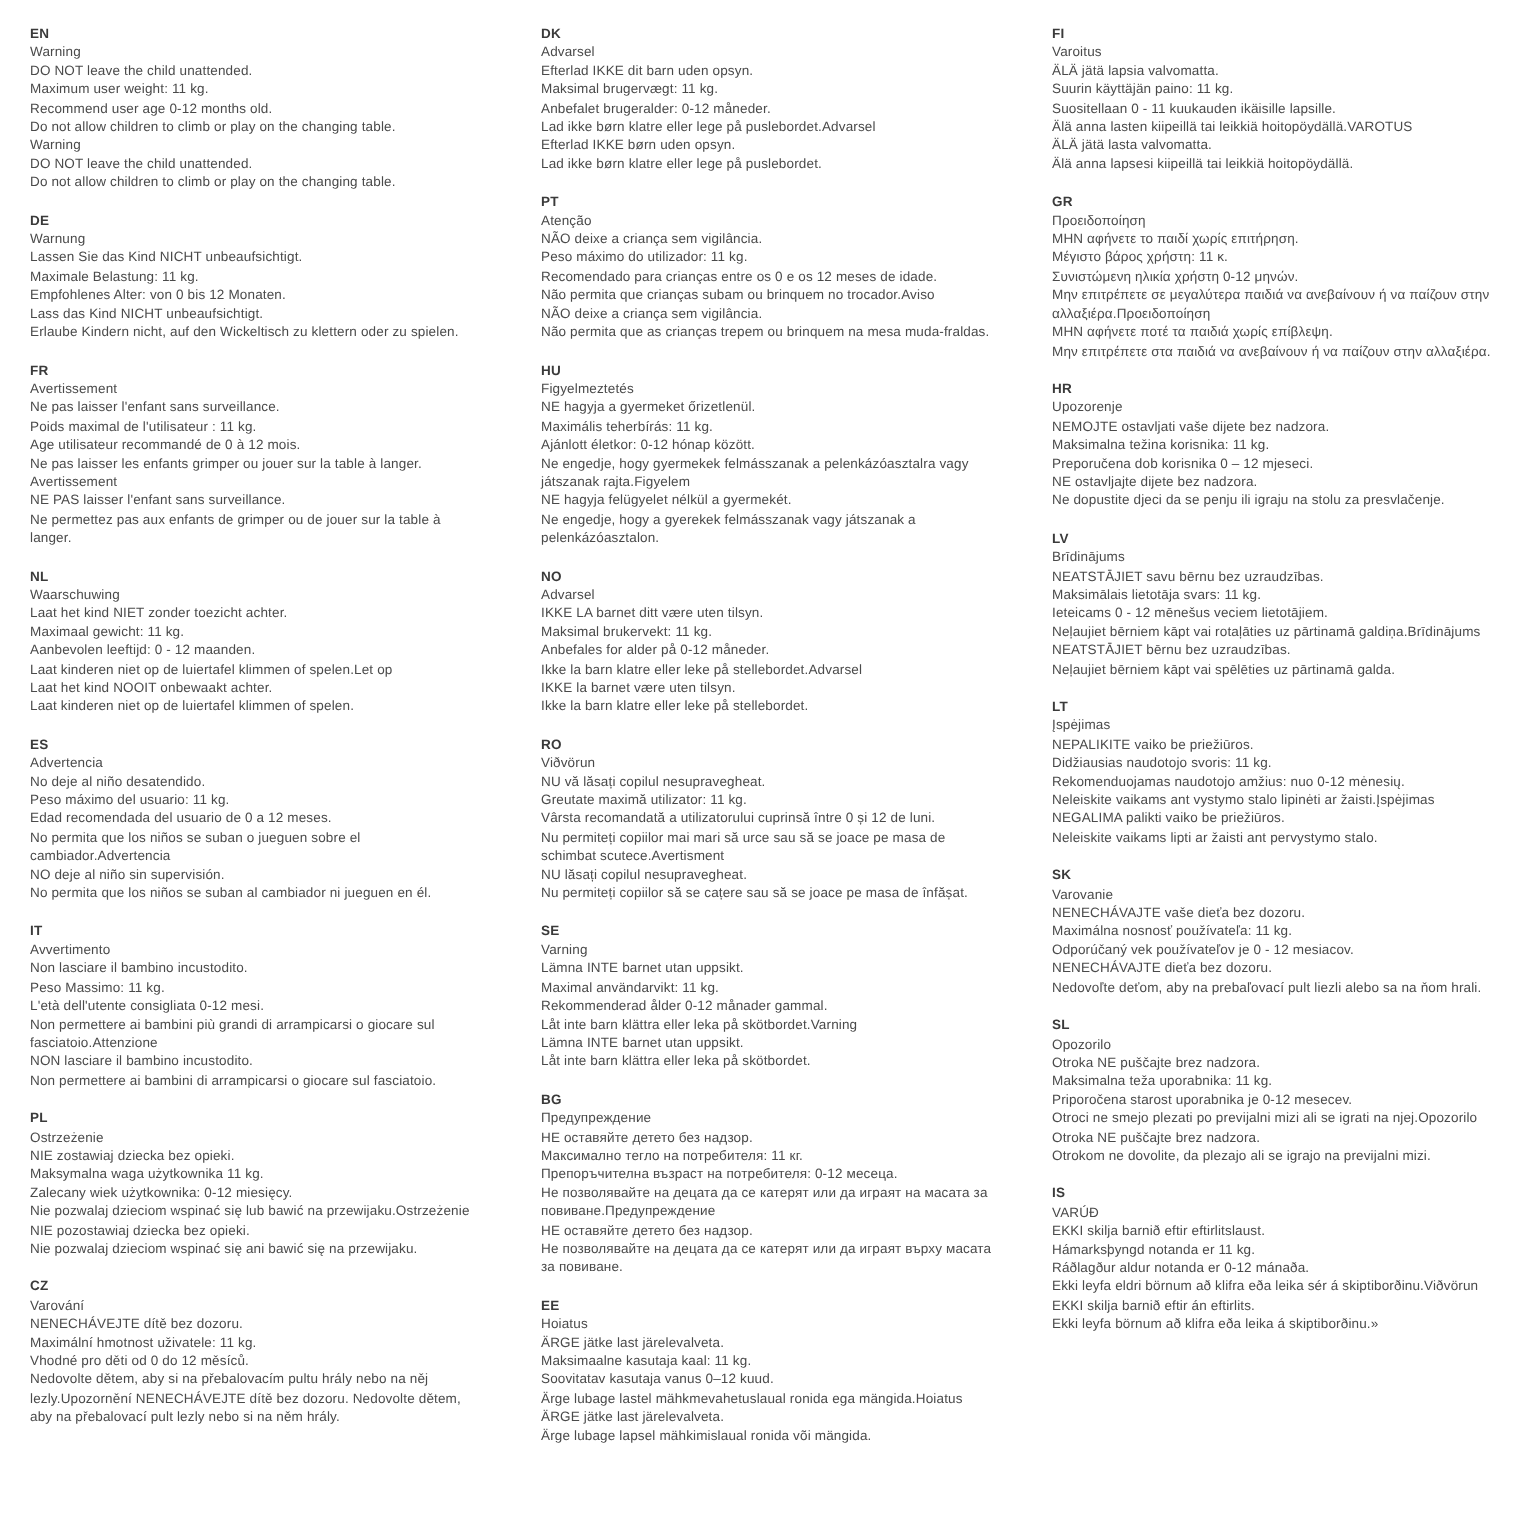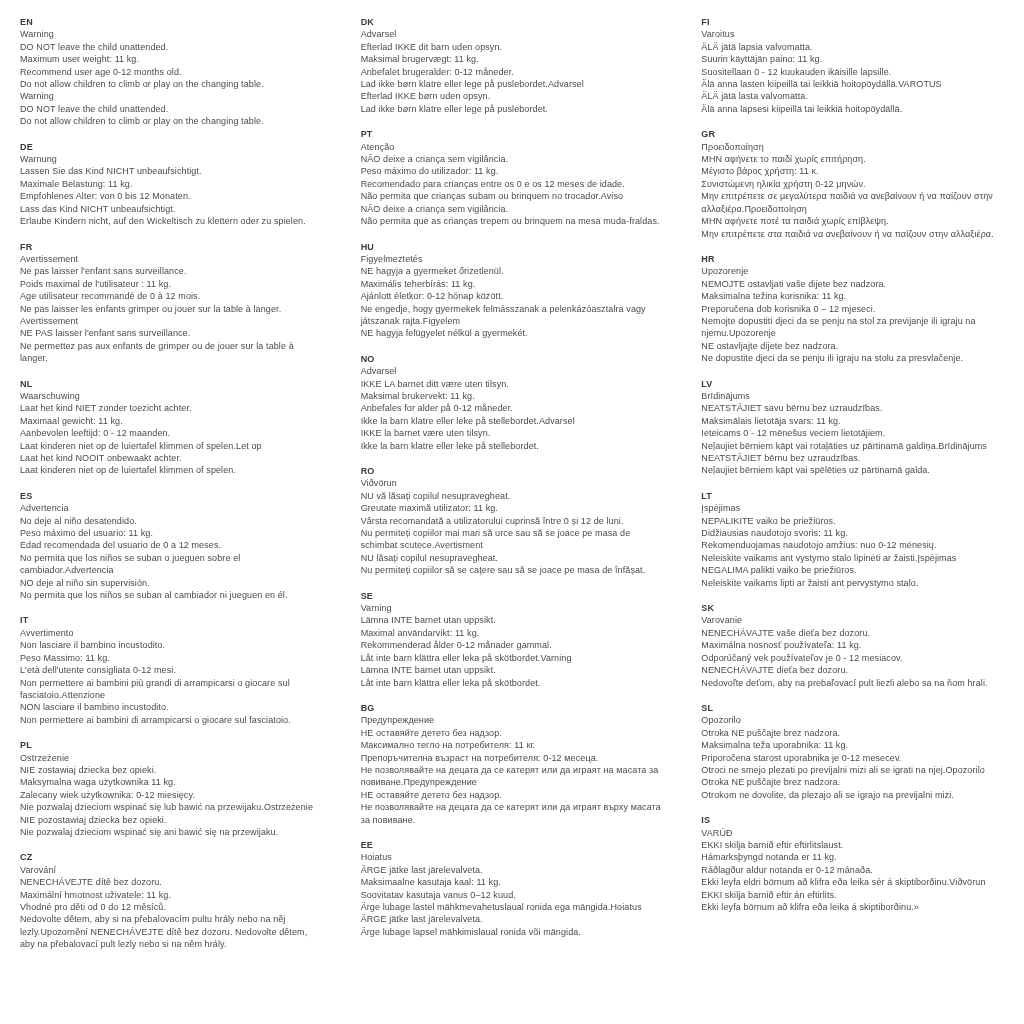--- a/index.html
+++ b/index.html
@@ -152,20 +152,21 @@
         <div class="line">Não permita que as crianças trepem ou brinquem na mesa muda-fraldas.</div>
       </section>
       <section class="lang-section">
         <div class="lang-code">HU</div>
         <div class="line">Figyelmeztetés</div>
         <div class="line">NE hagyja a gyermeket őrizetlenül.</div>
         <div class="line">Maximális teherbírás: 11 kg.</div>
         <div class="line">Ajánlott életkor: 0-12 hónap között.</div>
         <div class="line">Ne engedje, hogy gyermekek felmásszanak a pelenkázóasztalra vagy játszanak rajta.Figyelem</div>
         <div class="line">NE hagyja felügyelet nélkül a gyermekét.</div>
+        <div class="line">Ne engedje, hogy a gyerekek felmásszanak vagy játszanak a pelenkázóasztalon.</div>
       </section>
       <section class="lang-section">
         <div class="lang-code">NO</div>
         <div class="line">Advarsel</div>
         <div class="line">IKKE LA barnet ditt være uten tilsyn.</div>
         <div class="line">Maksimal brukervekt: 11 kg.</div>
         <div class="line">Anbefales for alder på 0-12 måneder.</div>
         <div class="line">Ikke la barn klatre eller leke på stellebordet.Advarsel</div>
         <div class="line">IKKE la barnet være uten tilsyn.</div>
         <div class="line">Ikke la barn klatre eller leke på stellebordet.</div>
@@ -210,42 +211,41 @@
         <div class="line">ÄRGE jätke last järelevalveta.</div>
         <div class="line">Ärge lubage lapsel mähkimislaual ronida või mängida.</div>
       </section>
     </div>
     <div class="column">
       <section class="lang-section">
         <div class="lang-code">FI</div>
         <div class="line">Varoitus</div>
         <div class="line">ÄLÄ jätä lapsia valvomatta.</div>
         <div class="line">Suurin käyttäjän paino: 11 kg.</div>
-        <div class="line">Suositellaan 0 - 12 kuukauden ikäisille lapsille.</div>
+        <div class="line">Suositellaan 0 - 11 kuukauden ikäisille lapsille.</div>
         <div class="line">Älä anna lasten kiipeillä tai leikkiä hoitopöydällä.VAROTUS</div>
         <div class="line">ÄLÄ jätä lasta valvomatta.</div>
         <div class="line">Älä anna lapsesi kiipeillä tai leikkiä hoitopöydällä.</div>
       </section>
       <section class="lang-section">
         <div class="lang-code">GR</div>
         <div class="line">Προειδοποίηση</div>
         <div class="line">ΜΗΝ αφήνετε το παιδί χωρίς επιτήρηση.</div>
         <div class="line">Μέγιστο βάρος χρήστη: 11 κ.</div>
         <div class="line">Συνιστώμενη ηλικία χρήστη 0-12 μηνών.</div>
         <div class="line">Μην επιτρέπετε σε μεγαλύτερα παιδιά να ανεβαίνουν ή να παίζουν στην αλλαξιέρα.Προειδοποίηση</div>
         <div class="line">ΜΗΝ αφήνετε ποτέ τα παιδιά χωρίς επίβλεψη.</div>
         <div class="line">Μην επιτρέπετε στα παιδιά να ανεβαίνουν ή να παίζουν στην αλλαξιέρα.</div>
       </section>
       <section class="lang-section">
         <div class="lang-code">HR</div>
         <div class="line">Upozorenje</div>
         <div class="line">NEMOJTE ostavljati vaše dijete bez nadzora.</div>
         <div class="line">Maksimalna težina korisnika: 11 kg.</div>
         <div class="line">Preporučena dob korisnika 0 – 12 mjeseci.</div>
-        <div class="line">Nemojte dopustiti djeci da se penju na stol za previjanje ili igraju na njemu.Upozorenje</div>
         <div class="line">NE ostavljajte dijete bez nadzora.</div>
         <div class="line">Ne dopustite djeci da se penju ili igraju na stolu za presvlačenje.</div>
       </section>
       <section class="lang-section">
         <div class="lang-code">LV</div>
         <div class="line">Brīdinājums</div>
         <div class="line">NEATSTĀJIET savu bērnu bez uzraudzības.</div>
         <div class="line">Maksimālais lietotāja svars: 11 kg.</div>
         <div class="line">Ieteicams 0 - 12 mēnešus veciem lietotājiem.</div>
         <div class="line">Neļaujiet bērniem kāpt vai rotaļāties uz pārtinamā galdiņa.Brīdinājums</div>

